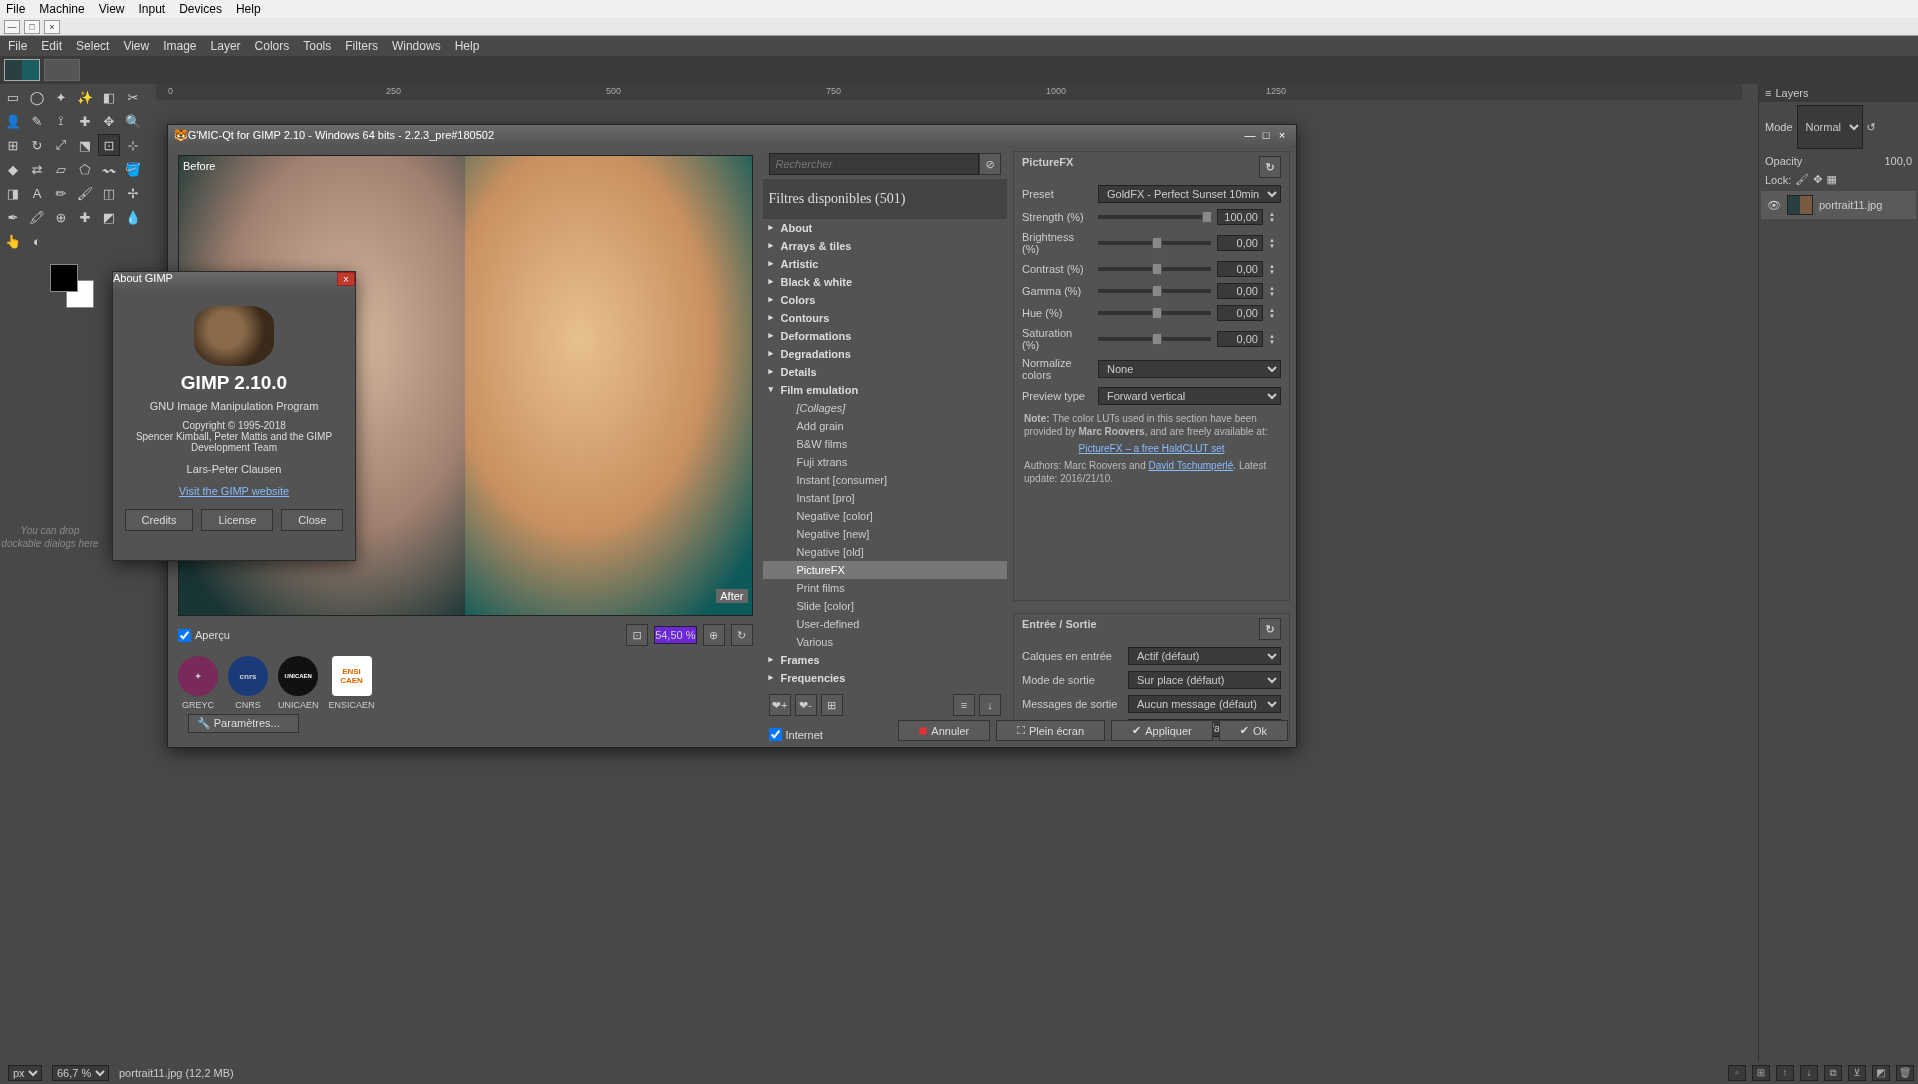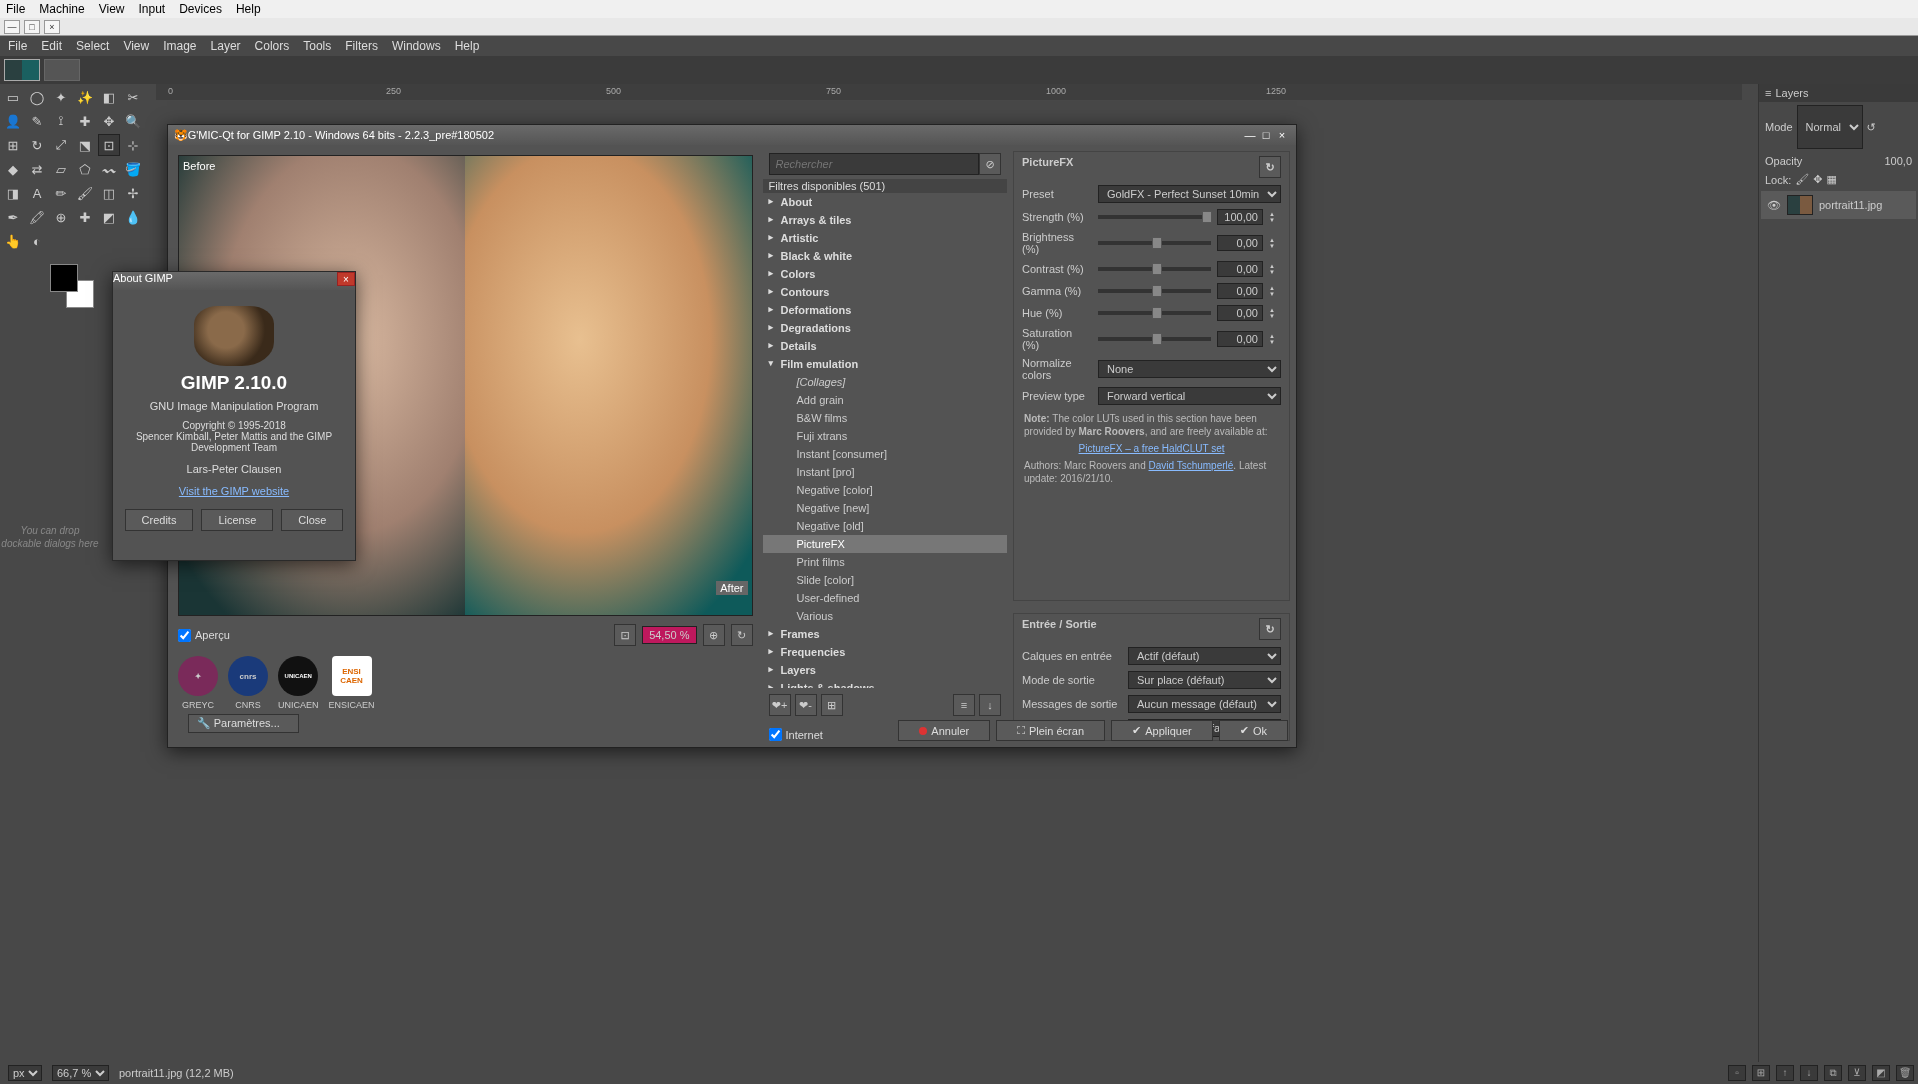--- a/index.html
+++ b/index.html
@@ -50,37 +50,37 @@
 .layer-thumb { width:26px; height:20px; background: linear-gradient(90deg,#2a4040 50%,#7a5a40 50%); border:1px solid #222; }
 
 
 .gmic { position:absolute; left:167px; top:40px; width:1130px; height:624px; background:#535353; border:1px solid #222; box-shadow:0 4px 18px rgba(0,0,0,.6); }
 .gmic-title { background: linear-gradient(#6a6a6a,#555); height:20px; display:flex; align-items:center; padding:0 6px; color:#fff; font-size:11px; }
 .gmic-title .t { flex:1; }
 .gmic-body { display:flex; height: calc(100% - 20px); }
 .gmic-left { width: 598px; display:flex; flex-direction:column; padding:10px; }
 .preview-img { position:relative; flex:1; background: linear-gradient(90deg, #1a3535 0%, #1a3535 50%, #0e5a5a 50%, #0e5a5a 100%); border:1px solid #222; }
 .preview-img .before { position:absolute; top:4px; left:4px; color:#fff; font-size:11px; }
-.preview-img .after { position:absolute; bottom:20px; right:4px; color:#fff; font-size:11px; background:#666; padding:1px 4px; }
+.preview-img .after { position:absolute; bottom:12px; right:4px; color:#fff; font-size:11px; background:#666; padding:1px 4px; }
 .face { position:absolute; top:0; left:0; right:0; bottom:0; display:flex; }
 .face .half { flex:1; position:relative; }
 .face .half.l { background: radial-gradient(ellipse 130% 120% at 60% 40%, #d8b8a0 0%, #a08070 35%, #1a3535 60%); }
 .face .half.r { background: radial-gradient(ellipse 130% 120% at 40% 40%, #e8c090 0%, #c89060 35%, #0e5a5a 60%); }
 .preview-ctrl { display:flex; align-items:center; gap:6px; margin-top:8px; }
 .logos { display:flex; gap:10px; margin-top:10px; align-items:flex-end; }
 .logo { text-align:center; font-size:9px; color:#ccc; }
 .logo .badge { width:40px; height:40px; border-radius:50%; background:#222; margin:0 auto 4px; display:flex; align-items:center; justify-content:center; font-size:8px; font-weight:bold; }
 .logo.ensi .badge { border-radius:4px; background:#fff; color:#d60; }
 .gmic-btnrow { padding:4px 10px; }
 .settings-btn { background:#5a5a5a; border:1px solid #333; color:#ddd; padding:2px 18px 2px 8px; font-size:11px; cursor:pointer; }
 
 .gmic-mid { width: 246px; display:flex; flex-direction:column; background:#535353; }
 .search { margin:8px 6px 4px; display:flex; }
 .search input { flex:1; background:#3a3a3a; border:1px solid #222; color:#888; padding:3px 6px; font-size:11px; font-style:italic; }
-.filterlist-hdr { background:#444; padding:1px 6px; font-size:11px; color:#ddd; }
+.filterlist-hdr { background:#444; padding:12px 6px; font-size:14px; color:#ddd;font-family:Liberation Serif, serif; }
 .filterlist { flex:1; overflow-y:auto; background:#535353; }
 .tree-item { padding:3px 6px 3px 18px; font-size:11px; cursor:pointer; position:relative; }
 .tree-item.cat { font-weight:bold; color:#ddd; padding-left:18px; }
 .tree-item.cat::before { content:"▸"; position:absolute; left:6px; font-size:9px; }
 .tree-item.cat.open::before { content:"▾"; }
 .tree-item.sub { padding-left:34px; color:#ccc; }
 .tree-item.sub.ital { font-style:italic; }
 .tree-item.sub.sel { background:#777; color:#fff; }
 .mid-btns { padding:6px; display:flex; gap:4px; flex-wrap:wrap; align-items:center; }
 .iconbtn { width:22px; height:22px; background:#5a5a5a; border:1px solid #333; cursor:pointer; display:flex; align-items:center; justify-content:center; font-size:11px; color:#ccc; }
@@ -268,21 +268,21 @@
           <div class="before">Before</div>
           <div class="after">After</div>
         </div>
         <div class="preview-ctrl">
           <label class="chk">
               <input type="checkbox" checked="" style=""> 
               <span>Aperçu</span>
             </label>
           <span style="flex:1"></span>
           <span class="iconbtn">⊡</span>
-          <span class="val" style="background:#be185d;border:1px solid #222;padding:2px 6px">54,50 %</span>
+          <span class="val" style="background:#6d28d9;border:1px solid #222;padding:2px 0">54,50 %</span>
           <span class="iconbtn">⊕</span>
           <span class="iconbtn">↻</span>
         </div>
         <div class="logos">
           <div class="logo"><div class="badge" style="background:#7a2a5a">✦</div><span>GREYC</span></div>
           <div class="logo"><div class="badge" style="background:#1a3a7a">cnrs</div><span>CNRS</span></div>
           <div class="logo"><div class="badge" style="background:#111;color:#fff;font-size:6px">UNICAEN</div><span>UNICAEN</span></div>
           <div class="logo ensi"><div class="badge">ENSI<br>CAEN</div><span>ENSICAEN</span></div>
         </div>
         <div class="gmic-btnrow">

